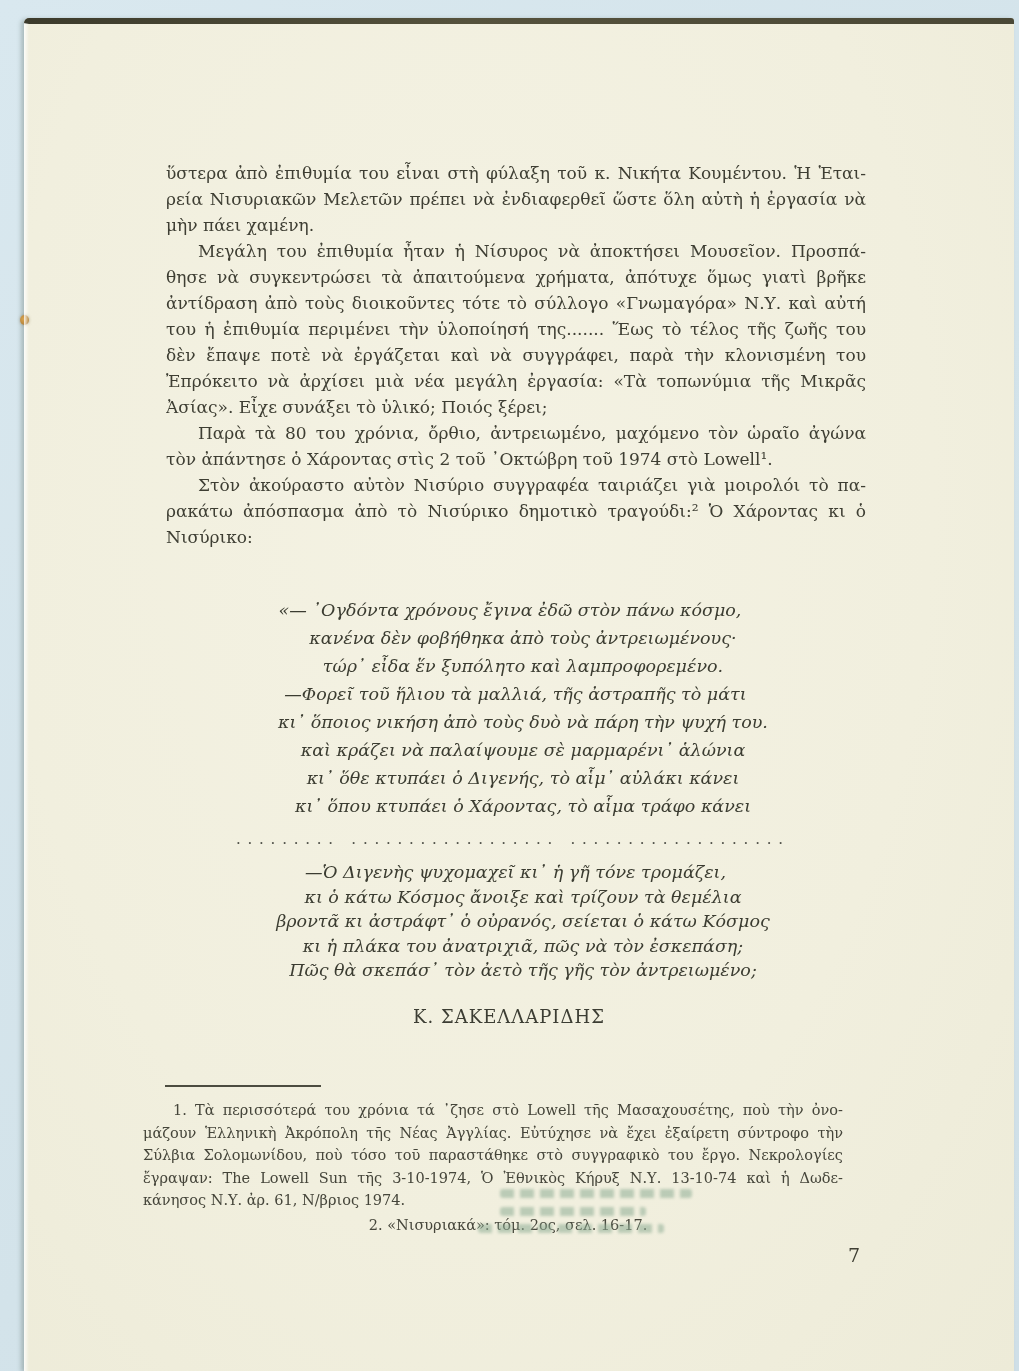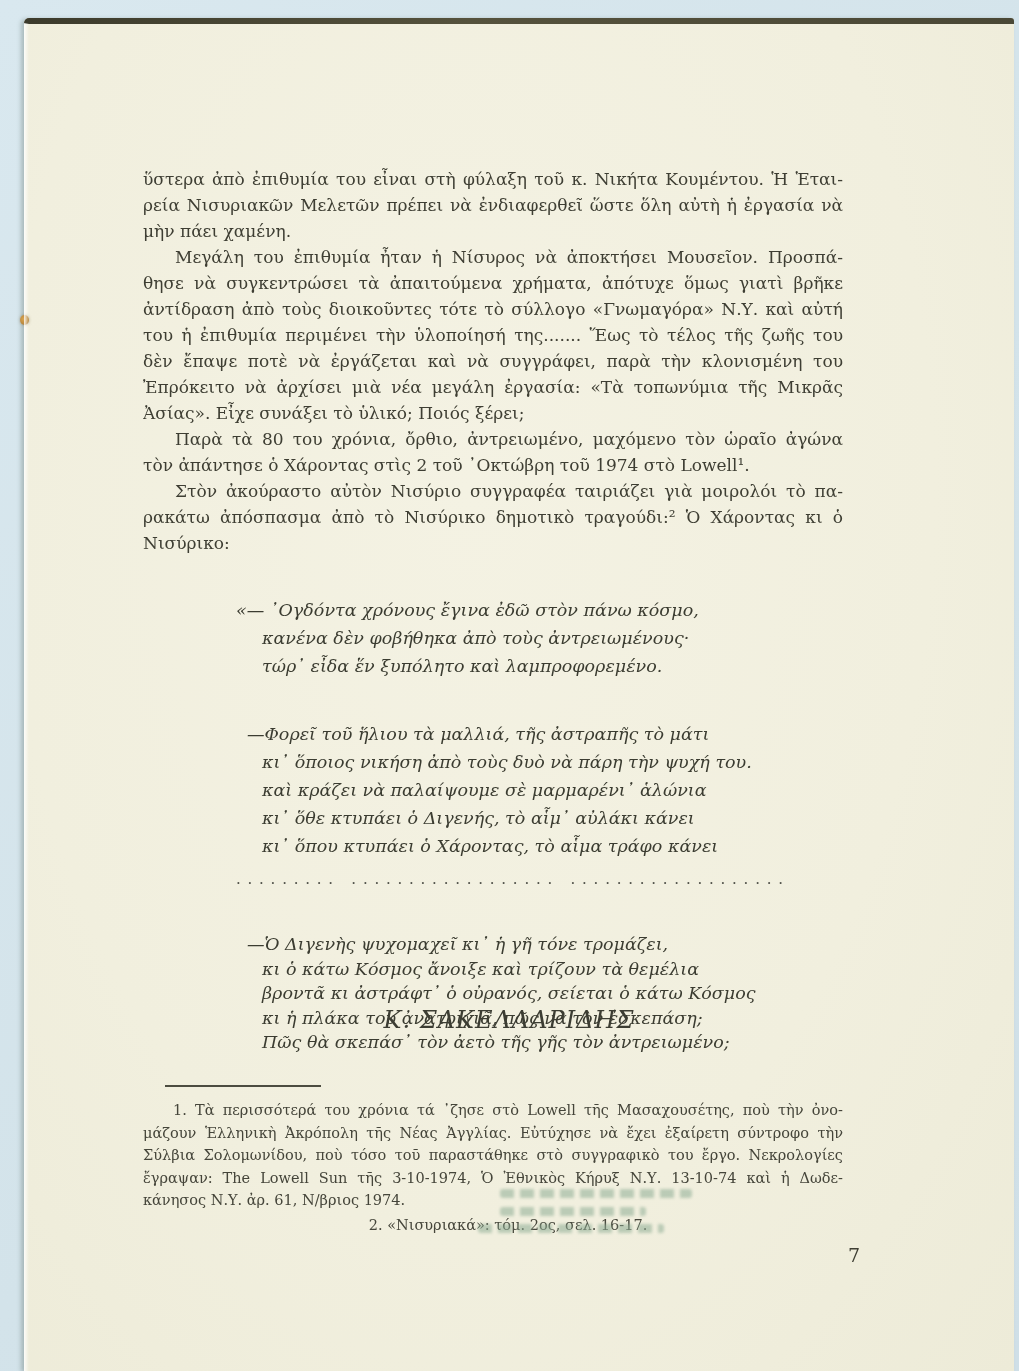--- a/index.html
+++ b/index.html
@@ -17,35 +17,35 @@
   }
   .page::before{ 
     content:"";position:absolute;top:0;left:0;right:0;height:6px;
     background:linear-gradient(90deg,#3c3b2c 0%,#55523d 45%,#4a4836 100%);
     border-radius:5px 3px 0 0;
   }
   .page::after{ 
     content:"";position:absolute;left:0;top:5px;bottom:0;width:5px;
     background:linear-gradient(90deg,rgba(255,255,255,.85),rgba(255,255,255,0));
   }
-  .content{position:absolute;left:119px;top:142px;width:700px;font-size:17px;margin-top:6px;}
+  .content{position:absolute;left:142px;top:142px;width:700px;font-size:17px;}
   .bl{line-height:26px;height:26px;overflow:hidden;}
   .jl{text-align:justify;text-align-last:justify;}
   .ind{text-indent:32px;}
-  .poem{position:absolute;left:212px;top:578px;font-style:italic;font-size:17.5px;color:#3b3c31;}
+  .poem{position:absolute;left:212px;top:578px;font-style:italic;font-size:17.5px;color:#3b3c31;text-align:center;}
   .s1 .v{line-height:28px;}
   .s2 .v{line-height:24.5px;}
   .v{white-space:nowrap;}
   .v.cont{margin-left:26px;}
-  .v.dash{margin-left:11px;margin-top:40px;}
+  .v.dash{margin-left:11px;}
   .dots{white-space:pre;letter-spacing:1px;font-style:normal;font-size:15px;color:#51524a;margin-top:6px;line-height:26px;}
   .s2{margin-top:8px;}
   .signature{
     position:absolute;left:135px;top:988px;width:700px;text-align:center;
-    font-style:italic;font-size:24px;letter-spacing:1px;color:#3c3d33;
+    font-size:18px;letter-spacing:1px;color:#3c3d33;
   }
   .fn-rule{position:absolute;left:141px;top:1067px;width:156px;height:2px;background:#4c4c40;}
   .footnotes{position:absolute;left:119px;top:1081px;width:700px;font-size:14.5px;color:#45453a;}
   .fl{line-height:22.5px;height:22.5px;overflow:hidden;}
   .ind-f{text-indent:30px;}
   .fn2{margin-top:2px;text-align:center;}
   .page-number{position:absolute;left:800px;top:1226px;width:60px;text-align:center;font-size:19px;color:#3e3e33;}
   .staple{
     position:absolute;left:-4px;top:297px;width:9px;height:10px;border-radius:50%;
     background:radial-gradient(circle at 40% 40%, #d9a34e 0%, #b9883f 60%, #8a6630 100%);

